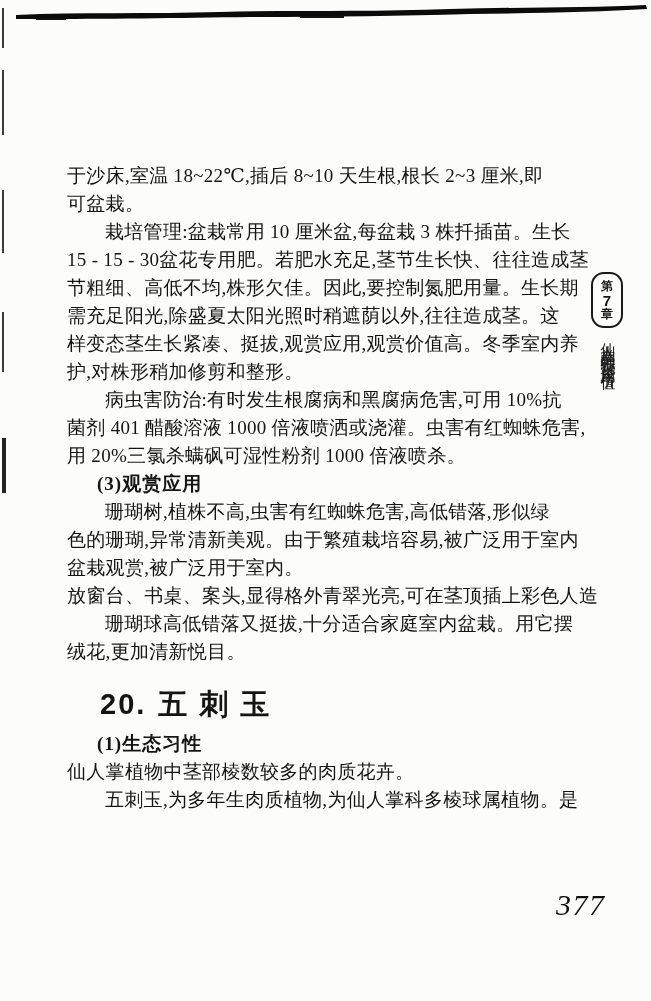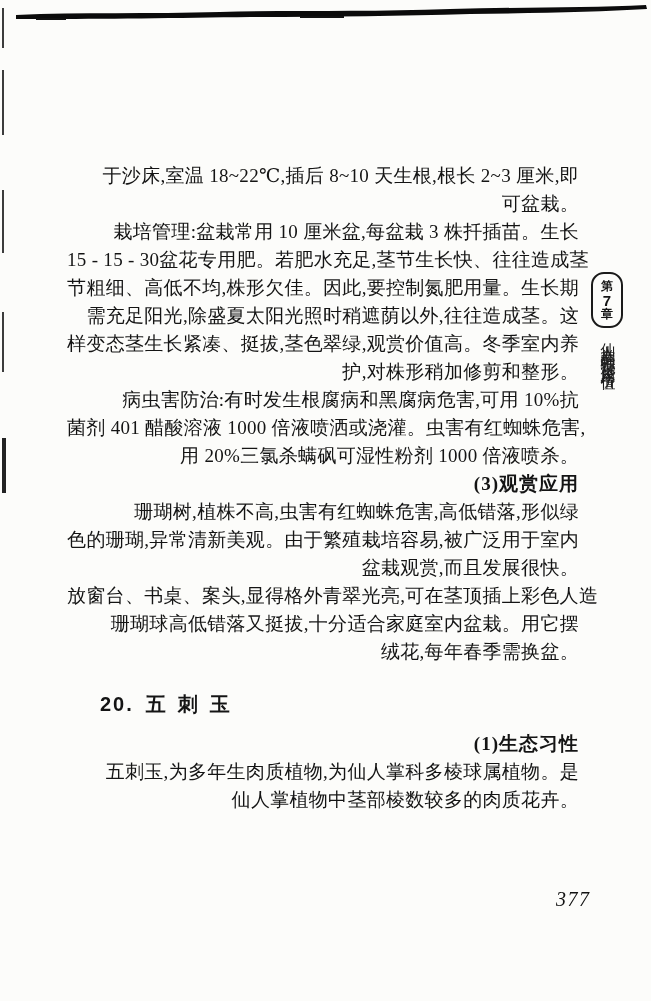--- a/index.html
+++ b/index.html
@@ -17,33 +17,33 @@
   .seg1 { top:8px;  height:40px; }
   .seg2 { top:70px; height:65px; }
   .seg3 { top:190px; height:63px; }
   .seg4 { top:312px; height:60px; }
   .seg5 { top:438px; height:55px; width:4px; background:#232323; }
 
   
   .body-text { position:absolute; left:67px; top:162px; width:512px; }
   .line {
     font-size:19px; line-height:28px; height:28px;
-    white-space:nowrap; letter-spacing:0.3px;text-align:right;
+    white-space:nowrap; letter-spacing:0.3px;
   }
   .indent { padding-left:38px; }
   .sub-heading {
     font-weight:bold;
     font-family:Liberation Serif, serif;
     padding-left:30px;
     letter-spacing:1px;
   }
   .section-heading {
     margin-top:22px; margin-bottom:10px;
     padding-left:33px;
-    font-size:20px; line-height:32px; height:32px;
+    font-size:29px; line-height:32px; height:32px;
     font-weight:bold;
     font-family:"Liberation Sans","DejaVu Sans",sans-serif;
     white-space:nowrap;
   }
   .section-heading .num { letter-spacing:2px; margin-right:12px; }
   .section-heading .title { letter-spacing:12px; }
 
   
   .chapter-badge {
     position:absolute; left:591px; top:272px;
@@ -60,21 +60,21 @@
     position:absolute; left:597px; top:331px;
     writing-mode:vertical-rl; text-orientation:upright;
     font-size:15px; letter-spacing:3px; line-height:22px;
     font-family:"Liberation Sans","DejaVu Sans",sans-serif;
     color:#1c1c1c;
   }
 
   
   .page-number {
     position:absolute; left:556px; top:888px;
-    font-style:italic; font-size:20px; letter-spacing:1.5px;
+    font-style:italic; font-size:30px; letter-spacing:1.5px;
     color:#111;
   }
 </style>
 </head>
 <body>
 
 <div class="page">
 
   <svg class="top-edge" width="651" height="26" viewBox="0 0 651 26">
     <path d="M16 15 C 80 12, 150 14, 220 12 C 300 10, 370 12, 450 9 C 520 7, 590 8, 646 5 L 647 9 C 600 12, 540 13, 470 14 C 400 16, 330 17, 250 17 C 180 18, 100 19, 40 19 L 16 19 Z" fill="#0b0b0b"></path>
@@ -89,40 +89,40 @@
   <div class="left-seg seg4"></div>
   <div class="left-seg seg5"></div>
 
   <div class="body-text">
     <div class="line">于沙床,室温 18~22℃,插后 8~10 天生根,根长 2~3 厘米,即</div>
     <div class="line">可盆栽。</div>
     <div class="line indent">栽培管理:盆栽常用 10 厘米盆,每盆栽 3 株扦插苗。生长</div>
     <div class="line">15 - 15 - 30盆花专用肥。若肥水充足,茎节生长快、往往造成茎</div>
     <div class="line">节粗细、高低不均,株形欠佳。因此,要控制氮肥用量。生长期</div>
     <div class="line">需充足阳光,除盛夏太阳光照时稍遮荫以外,往往造成茎。这</div>
-    <div class="line">样变态茎生长紧凑、挺拔,茎色翠绿,观赏价值高。冬季室内养</div>
+    <div class="line">样变态茎生长紧凑、挺拔,观赏应用,观赏价值高。冬季室内养</div>
     <div class="line">护,对株形稍加修剪和整形。</div>
     <div class="line indent">病虫害防治:有时发生根腐病和黑腐病危害,可用 10%抗</div>
     <div class="line">菌剂 401 醋酸溶液 1000 倍液喷洒或浇灌。虫害有红蜘蛛危害,</div>
     <div class="line">用 20%三氯杀螨砜可湿性粉剂 1000 倍液喷杀。</div>
     <div class="line sub-heading">(3)观赏应用</div>
     <div class="line indent">珊瑚树,植株不高,虫害有红蜘蛛危害,高低错落,形似绿</div>
     <div class="line">色的珊瑚,异常清新美观。由于繁殖栽培容易,被广泛用于室内</div>
-    <div class="line">盆栽观赏,而且发展很快。</div>
+    <div class="line">盆栽观赏,被广泛用于室内。</div>
     <div class="line">放窗台、书桌、案头,显得格外青翠光亮,可在茎顶插上彩色人造</div>
     <div class="line indent">珊瑚球高低错落又挺拔,十分适合家庭室内盆栽。用它摆</div>
-    <div class="line">绒花,每年春季需换盆。</div>
+    <div class="line">绒花,更加清新悦目。</div>
 
     <div class="section-heading">
       <span class="num">20.</span><span class="title">五刺玉</span>
     </div>
 
     <div class="line sub-heading">(1)生态习性</div>
+    <div class="line">仙人掌植物中茎部棱数较多的肉质花卉。</div>
     <div class="line indent">五刺玉,为多年生肉质植物,为仙人掌科多棱球属植物。是</div>
-    <div class="line">仙人掌植物中茎部棱数较多的肉质花卉。</div>
   </div>
 
   <div class="chapter-badge">
     <span class="ch">第</span>
     <span class="num">7</span>
     <span class="ch">章</span>
   </div>
   <div class="chapter-title">仙人掌的独特观赏应用价值</div>
 
   <div class="page-number">377</div>

